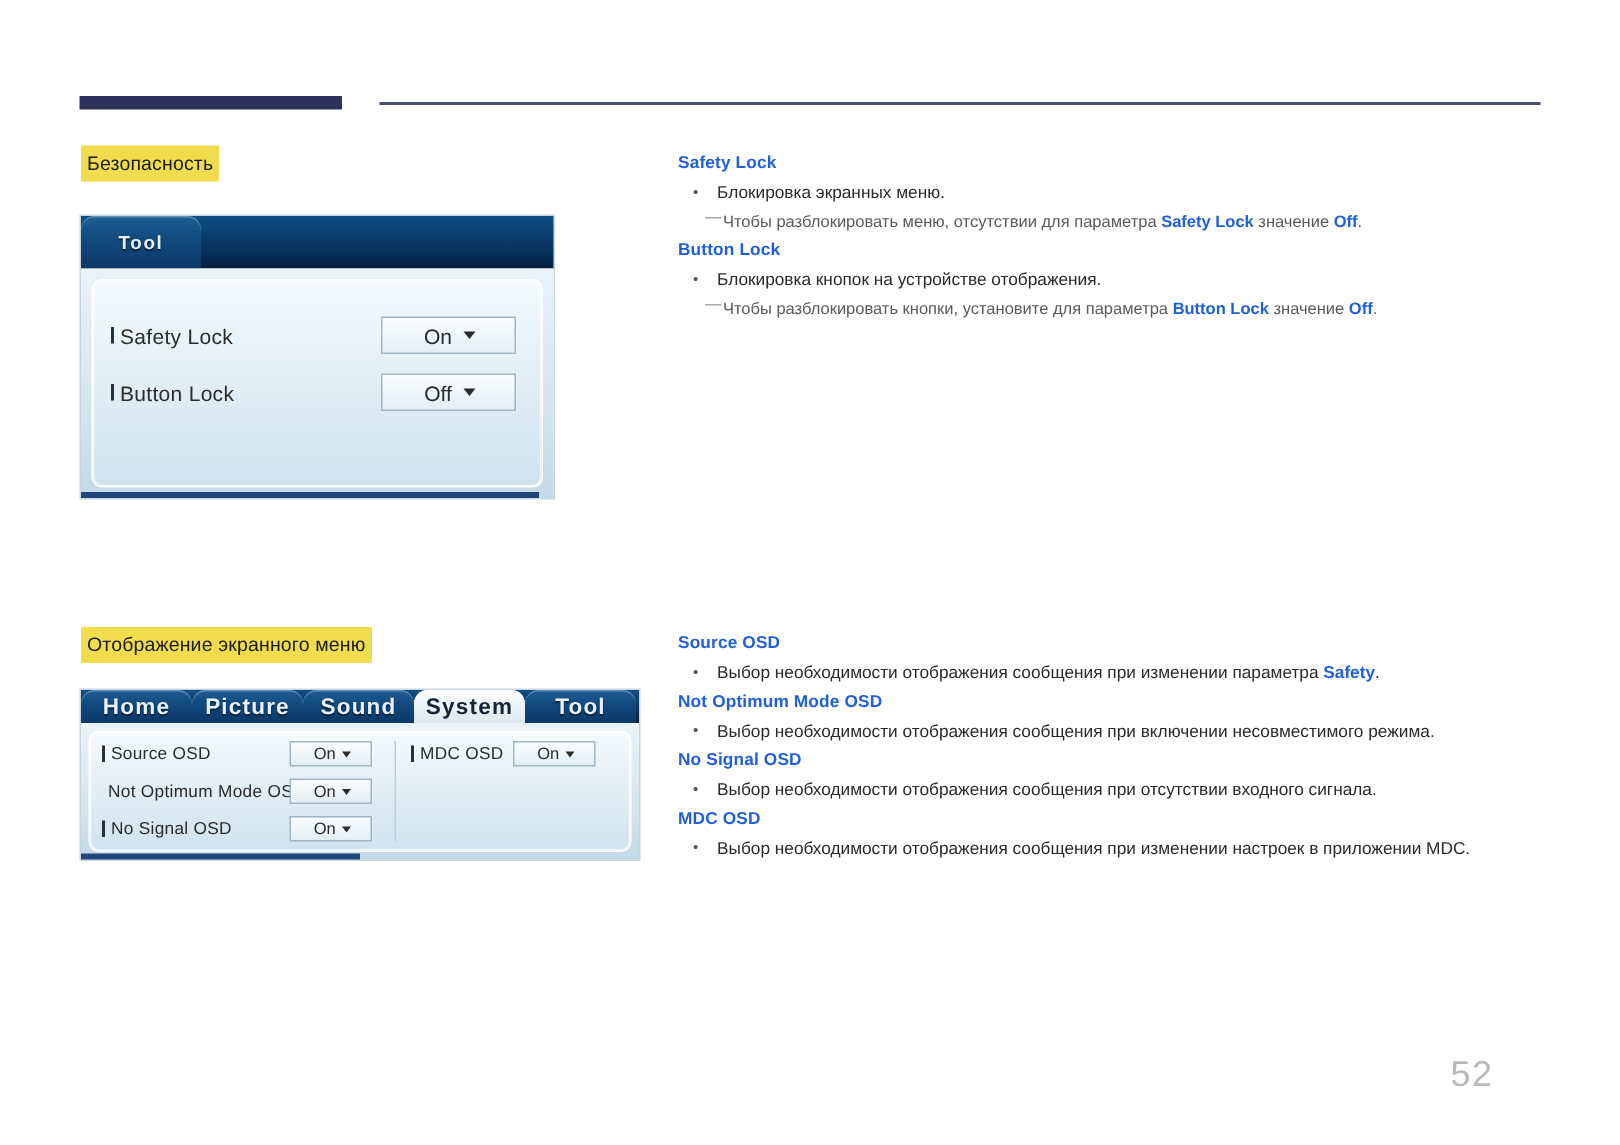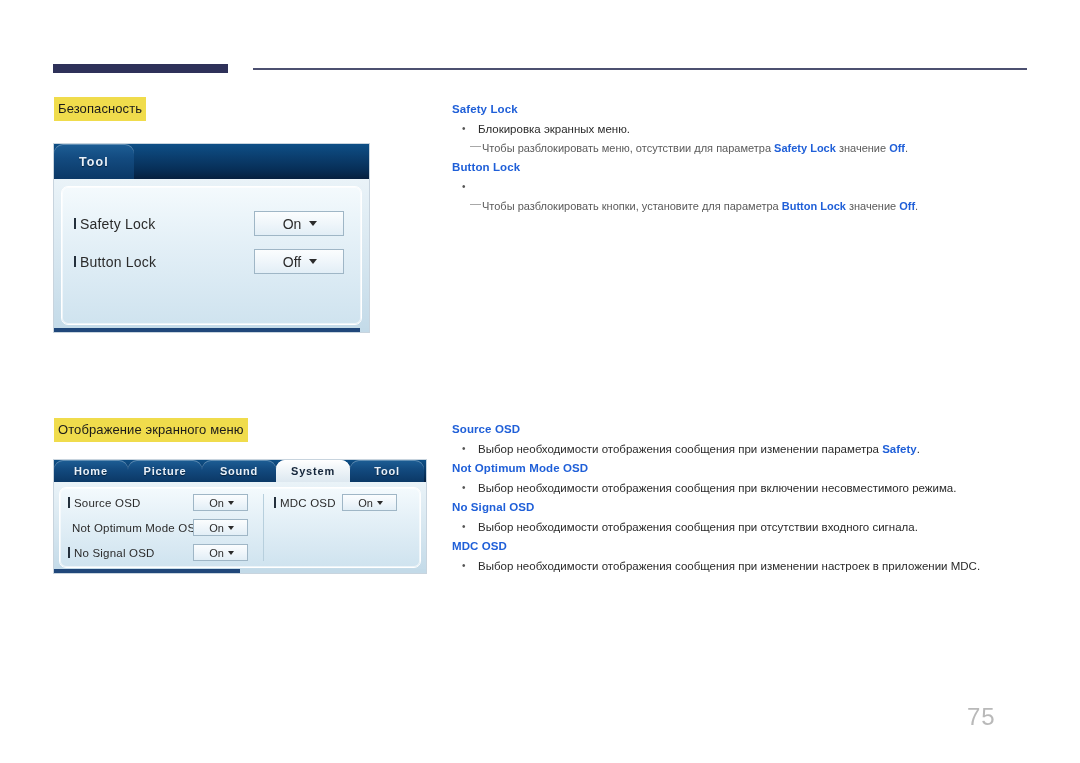--- a/index.html
+++ b/index.html
@@ -137,21 +137,21 @@
   #osd-tool .osd-label { width: 180px; font-size: 14px; }
   #osd-tool .osd-select { width: 90px; height: 25px; font-size: 14px; }
   #osd-tool .osd-foot {
     position: absolute; left: 0; bottom: 0; width: 100%; height: 4px;
     background: linear-gradient(90deg, #20477a 0%, #20477a 97%, #c3dae8 97%);
   }
 
   
   #osd-system { left: 53px; top: 459px; width: 374px; height: 115px; }
   #osd-system .osd-tabbar { height: 22px; }
-  #osd-system .osd-tab { width: 74px; font-size: 11px; letter-spacing: 0.8px; }
+  #osd-system .osd-tab { width: 74px; font-size: 15px; letter-spacing: 0.8px; }
   #osd-system .osd-body { height: calc(100% - 22px); padding: 5px; }
   #osd-system .osd-inner { padding: 6px 8px; display: flex; }
   #osd-system .col-left { width: 196px; border-right: 1px solid #b7cfdd; padding-right: 6px; }
   #osd-system .col-right { padding-left: 10px; }
   #osd-system .osd-row { margin-bottom: 8px; }
   #osd-system .col-left .osd-label { width: 125px; font-size: 11.5px; }
   #osd-system .col-right .osd-label { width: 68px; font-size: 11.5px; }
   #osd-system .osd-select { width: 55px; height: 17px; font-size: 11px; padding: 0 4px 0 6px; }
   #osd-system .osd-select .caret { border-left-width: 3.5px; border-right-width: 3.5px; border-top-width: 4.5px; margin-left: 4px; }
   #osd-system .osd-foot {
@@ -266,20 +266,21 @@
     <span>Блокировка экранных меню.</span>
   </div>
   <div class="note">
     <span class="dash">—</span>
     <span><span>Чтобы разблокировать меню, отсутствии для параметра </span><span class="kw">Safety Lock</span><span> значение </span><span class="kw">Off</span><span>.</span></span>
   </div>
 
   <div class="term">Button Lock</div>
   <div class="bullet">
     <span class="dot">•</span>
+    <span>Блокировка кнопок на устройстве отображения.</span>
   </div>
   <div class="note">
     <span class="dash">—</span>
     <span><span>Чтобы разблокировать кнопки, установите для параметра </span><span class="kw">Button Lock</span><span> значение </span><span class="kw">Off</span><span>.</span></span>
   </div>
 
 </div>
 
 <div class="sec-heading" id="heading-osd-display">Отображение экранного меню</div>
 
@@ -377,13 +378,13 @@
   </div>
 
   <div class="term">MDC OSD</div>
   <div class="bullet">
     <span class="dot">•</span>
     <span>Выбор необходимости отображения сообщения при изменении настроек в приложении MDC.</span>
   </div>
 
 </div>
 
-<div id="page-number">75</div>
+<div id="page-number">52</div>
 
 </body></html>

